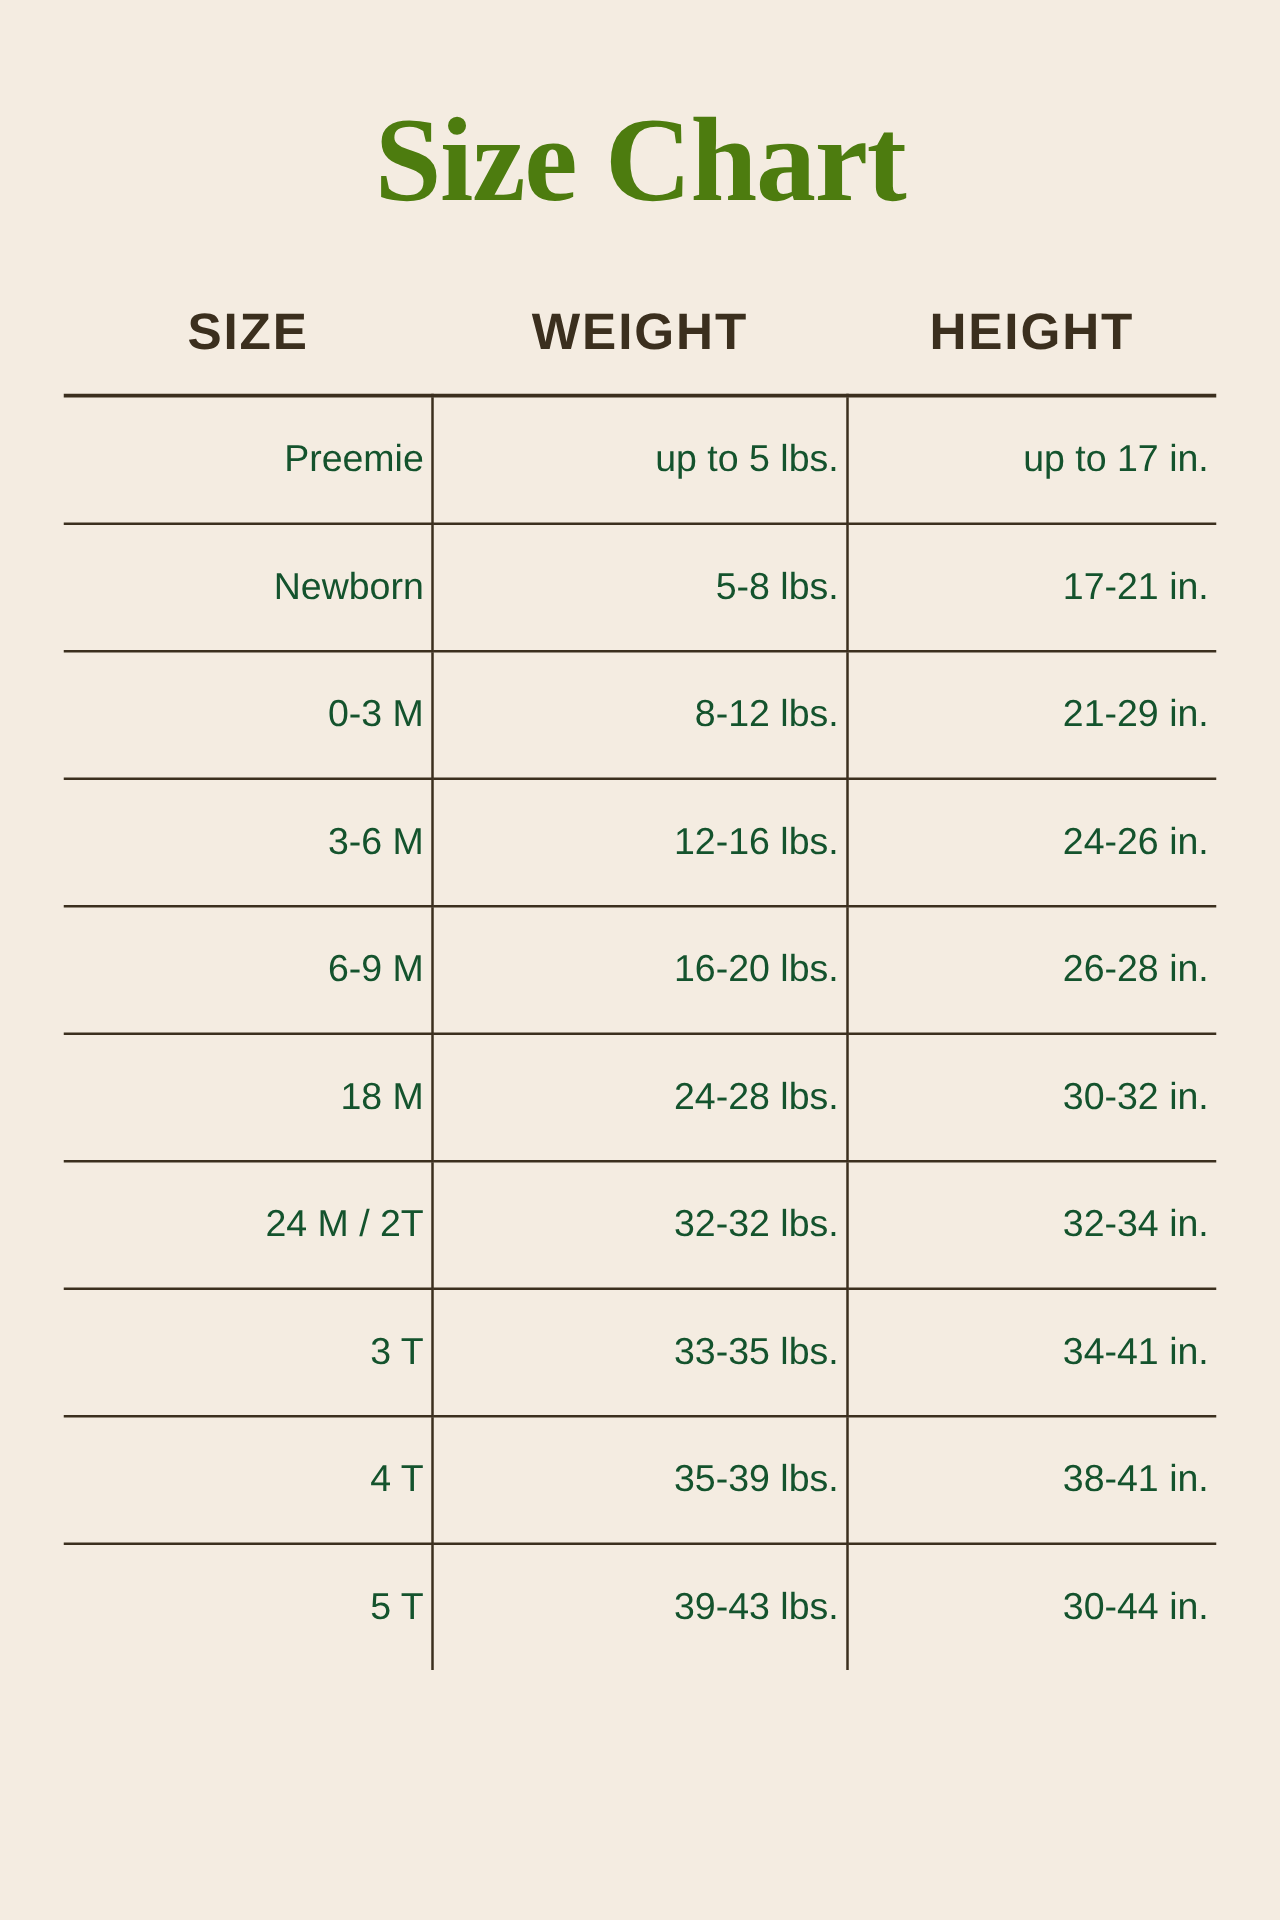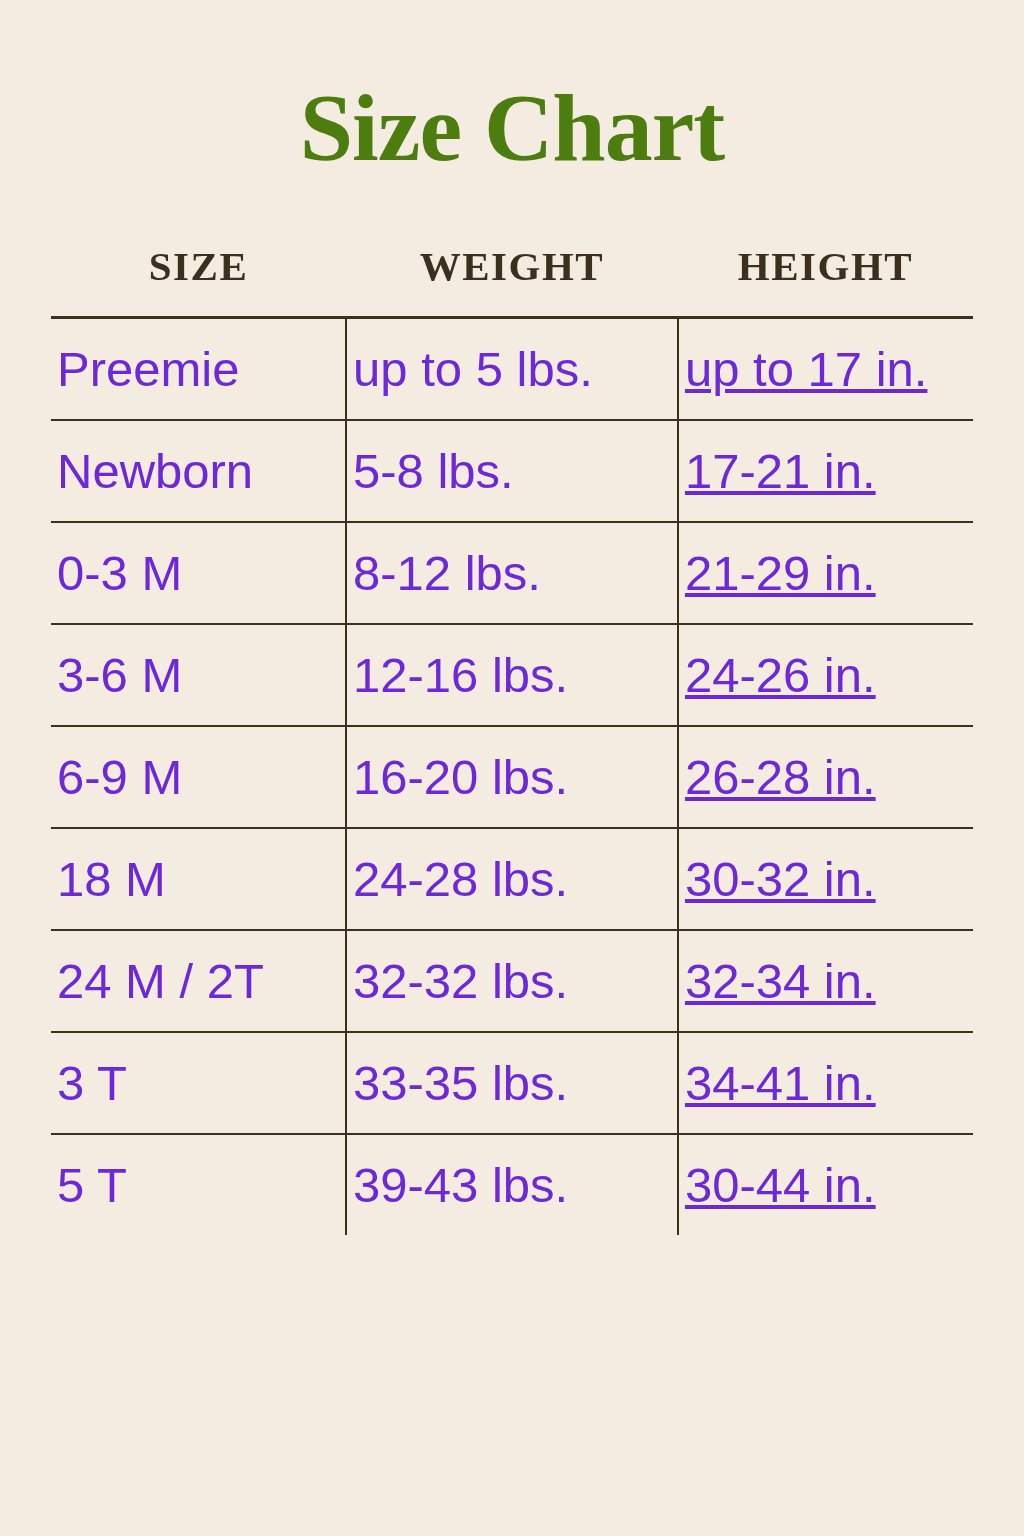--- a/index.html
+++ b/index.html
@@ -36,46 +36,45 @@
     margin: 0 auto;
     width: 922px;
     padding-top: 62px;
   }
   table.size-table {
     width: 100%;
     border-collapse: collapse;
     table-layout: fixed;
   }
   table.size-table th {
-    font-family: Liberation Serif, serif;
+    font-family: Liberation Sans, sans-serif;
     font-weight: bold;
     font-size: 41px;
     letter-spacing: 1.5px;
     color: #3b2f1e;
     padding-bottom: 26px;
     text-align: center;
     border: none;
   }
   table.size-table thead tr {
     border-bottom: 3px solid #3b2f1e;
   }
   table.size-table td {
     font-family: "Liberation Sans", sans-serif;
-    font-size: 49px;
-    color: #6d28d9;
-    text-align: left;
+    font-size: 30px;
+    color: #14532d;
+    text-align: right;
     height: 100px;
     border-bottom: 2.5px solid #3b2f1e;
     border-right: 2.5px solid #3b2f1e;
     padding: 0 6px;
     white-space: nowrap;
   }
   table.size-table td:last-child {
     border-right: none;
-    text-decoration: underline;
   }
   table.size-table tbody tr:last-child td {
     border-bottom: none;
   }
   table.size-table col.c-size { width: 32%; }
   table.size-table col.c-weight { width: 36%; }
   table.size-table col.c-height { width: 32%; }
   thead th.h-size, thead th.h-weight, thead th.h-height { vertical-align: bottom; }
 </style>
 </head>
@@ -134,20 +133,25 @@
           <td>24 M / 2T</td>
           <td>32-32 lbs.</td>
           <td>32-34 in.</td>
         </tr>
         <tr>
           <td>3 T</td>
           <td>33-35 lbs.</td>
           <td>34-41 in.</td>
         </tr>
         <tr>
+          <td>4 T</td>
+          <td>35-39 lbs.</td>
+          <td>38-41 in.</td>
+        </tr>
+        <tr>
           <td>5 T</td>
           <td>39-43 lbs.</td>
           <td>30-44 in.</td>
         </tr>
       </tbody>
     </table>
   </div>
 
 </div>
 

